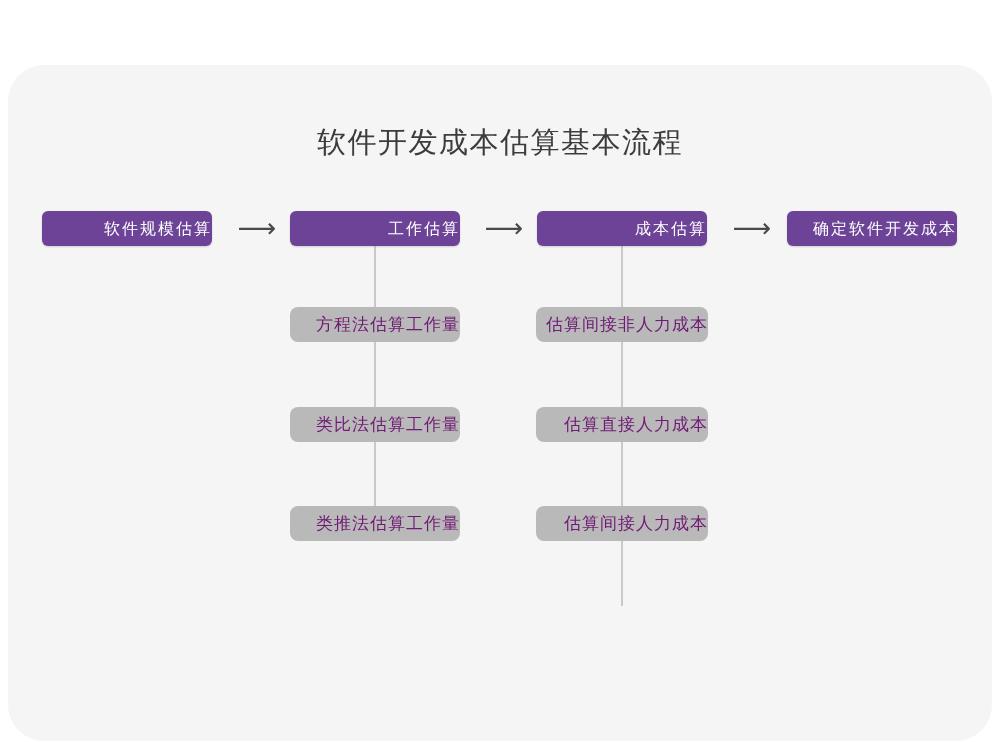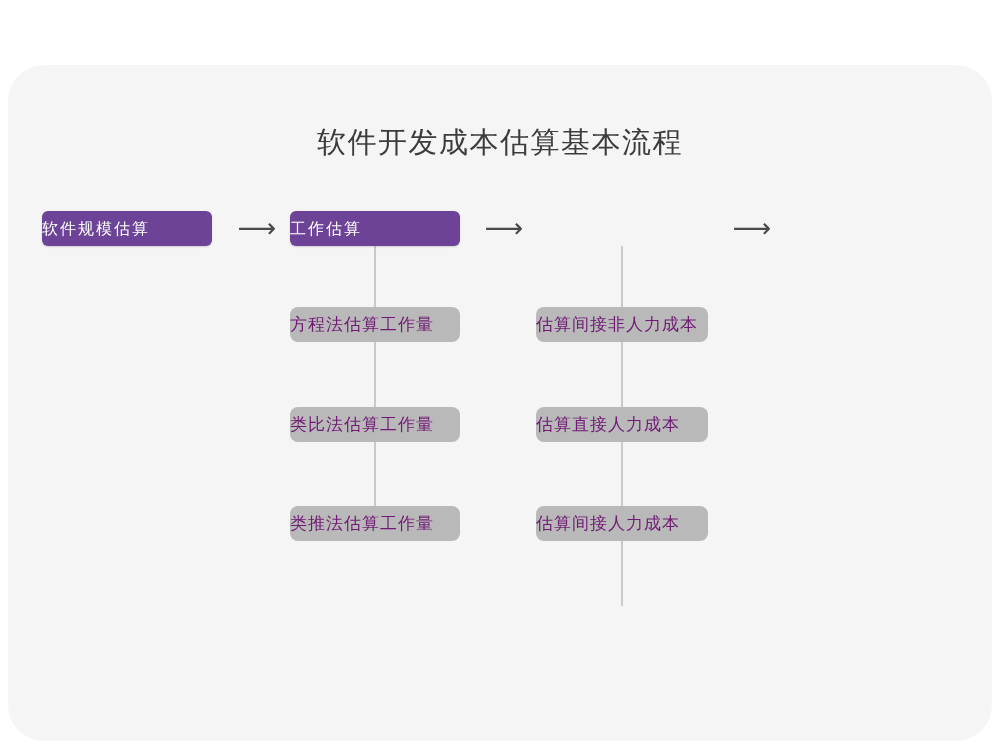--- a/index.html
+++ b/index.html
@@ -30,21 +30,21 @@
     text-align: center;
     font-size: 29px;
     font-weight: 500;
     letter-spacing: 1.5px;
     color: #3c3c3c;
   }
   .node {
     position: absolute;
     height: 35px;
     line-height: 35px;
-    text-align: left;
+    text-align: right;
     border-radius: 6px;
     z-index: 2;
     white-space: nowrap;
   }
   .node.main {
     top: 146px;              
     width: 170px;
     background: #6c4397;
     color: #ffffff;
     font-size: 16px;
@@ -107,21 +107,23 @@
 
     <h1 class="title">软件开发成本估算基本流程</h1>
 
     <div class="vline" id="vline-work"></div>
     <div class="vline" id="vline-cost"></div>
 
     <div class="node main" id="main-0">软件规模估算</div>
     <span class="arrow" id="arrow-0">⟶</span>
     <div class="node main" id="main-1">工作估算</div>
     <span class="arrow" id="arrow-1">⟶</span>
+    <div class="node main" id="main-2">成本估算</div>
     <span class="arrow" id="arrow-2">⟶</span>
+    <div class="node main" id="main-3">确定软件开发成本</div>
 
     <div class="node sub work" id="work-0">方程法估算工作量</div>
     <div class="node sub work" id="work-1">类比法估算工作量</div>
     <div class="node sub work" id="work-2">类推法估算工作量</div>
 
     <div class="node sub cost" id="cost-1">估算直接人力成本</div>
     <div class="node sub cost" id="cost-0">估算间接非人力成本</div>
     <div class="node sub cost" id="cost-2">估算间接人力成本</div>
 
   </div>

